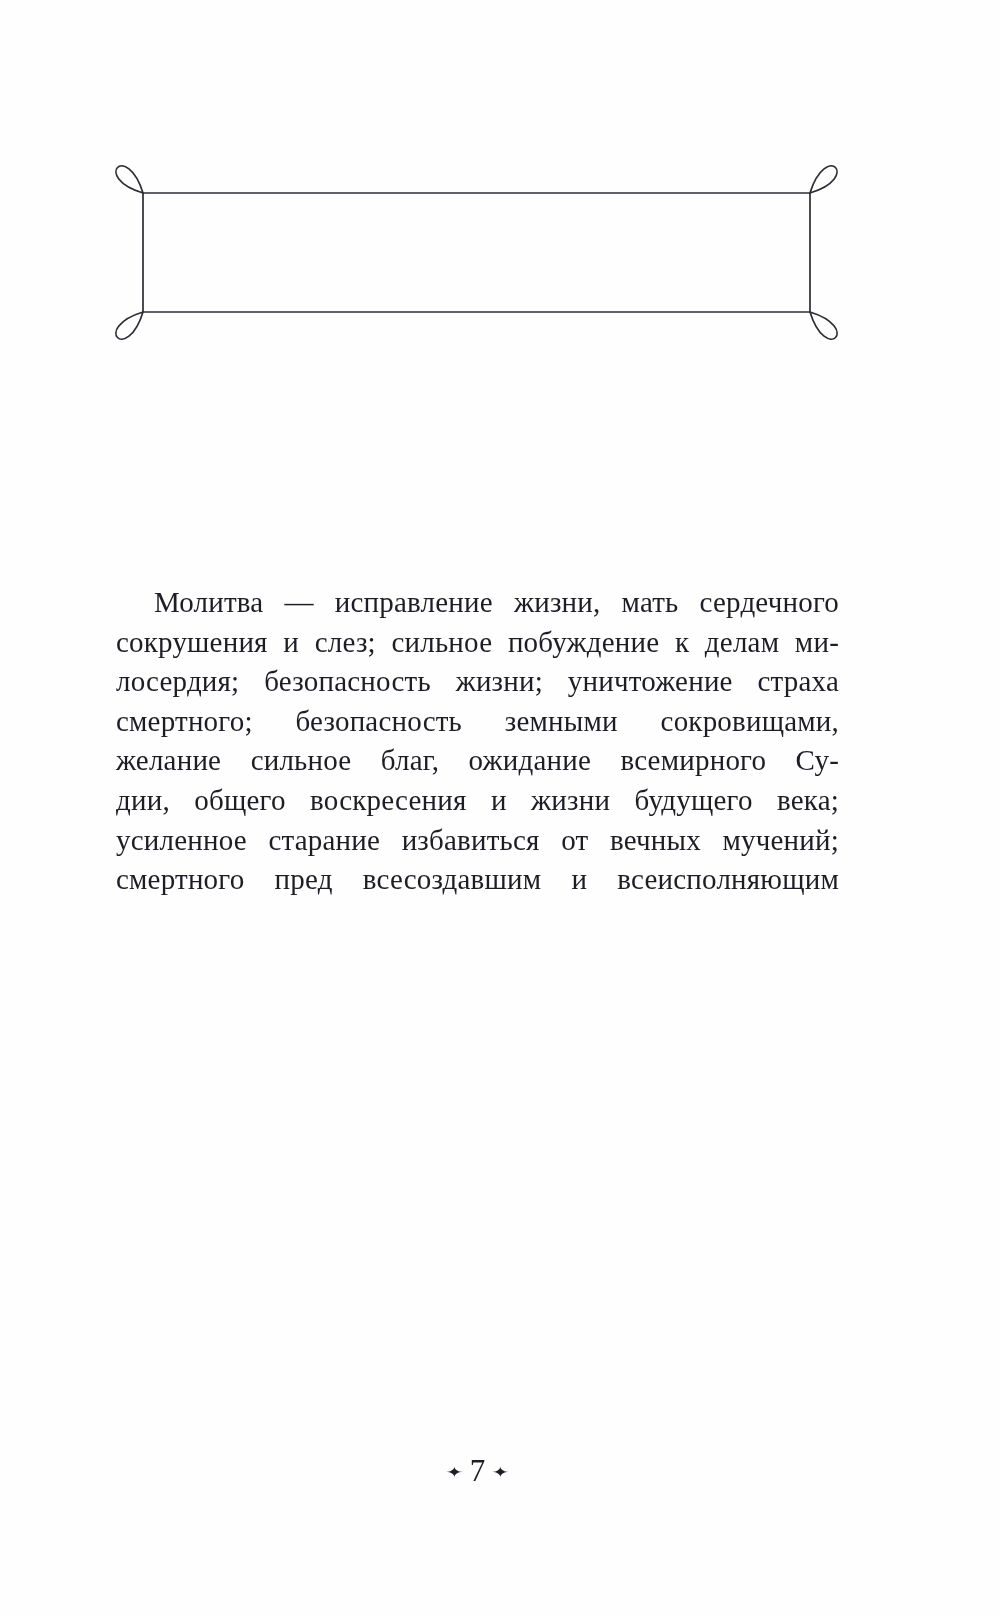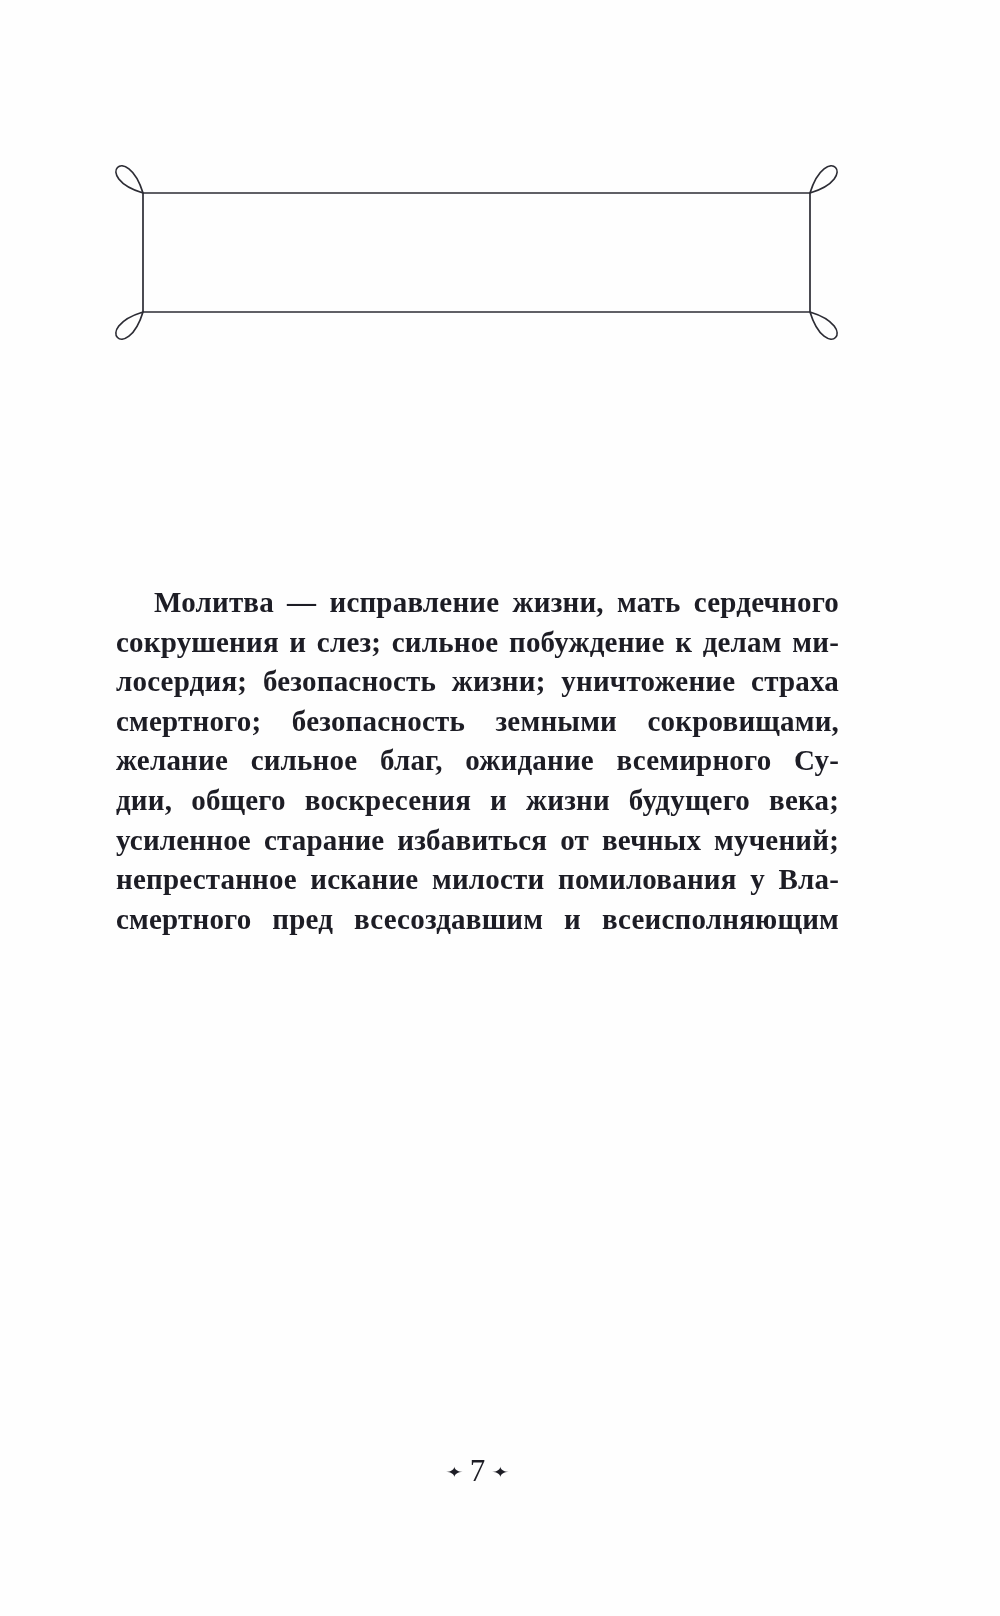--- a/index.html
+++ b/index.html
@@ -33,21 +33,20 @@
     top: 583px;
     width: 723px;
     font-size: 29px;
     line-height: 39.6px;
     letter-spacing: 0.2px;
   }
   .text-line {
     text-align: justify;
     text-align-last: justify;
     white-space: nowrap;
-    font-weight: bold;
   }
   .text-line.first {
     text-indent: 38px;
   }
   .text-line.last {
     text-align-last: left;
   }
 
   
   .footer {
@@ -91,21 +90,20 @@
   </svg>
 
   <div class="text-block">
     <div class="text-line first">Молитва — исправление жизни, мать сердечного</div>
     <div class="text-line">сокрушения и слез; сильное побуждение к делам ми-</div>
     <div class="text-line">лосердия; безопасность жизни; уничтожение страха</div>
     <div class="text-line">смертного; безопасность земными сокровищами,</div>
     <div class="text-line">желание сильное благ, ожидание всемирного Су-</div>
     <div class="text-line">дии, общего воскресения и жизни будущего века;</div>
     <div class="text-line">усиленное старание избавиться от вечных мучений;</div>
-    <div class="text-line">непрестанное искание милости помилования у Вла-</div>
     <div class="text-line">смертного пред всесоздавшим и всеисполняющим</div>
   </div>
 
   <div class="footer">
     <span class="orn">✦</span>
     <span class="page-num">7</span>
     <span class="orn">✦</span>
   </div>
 
 </div>

